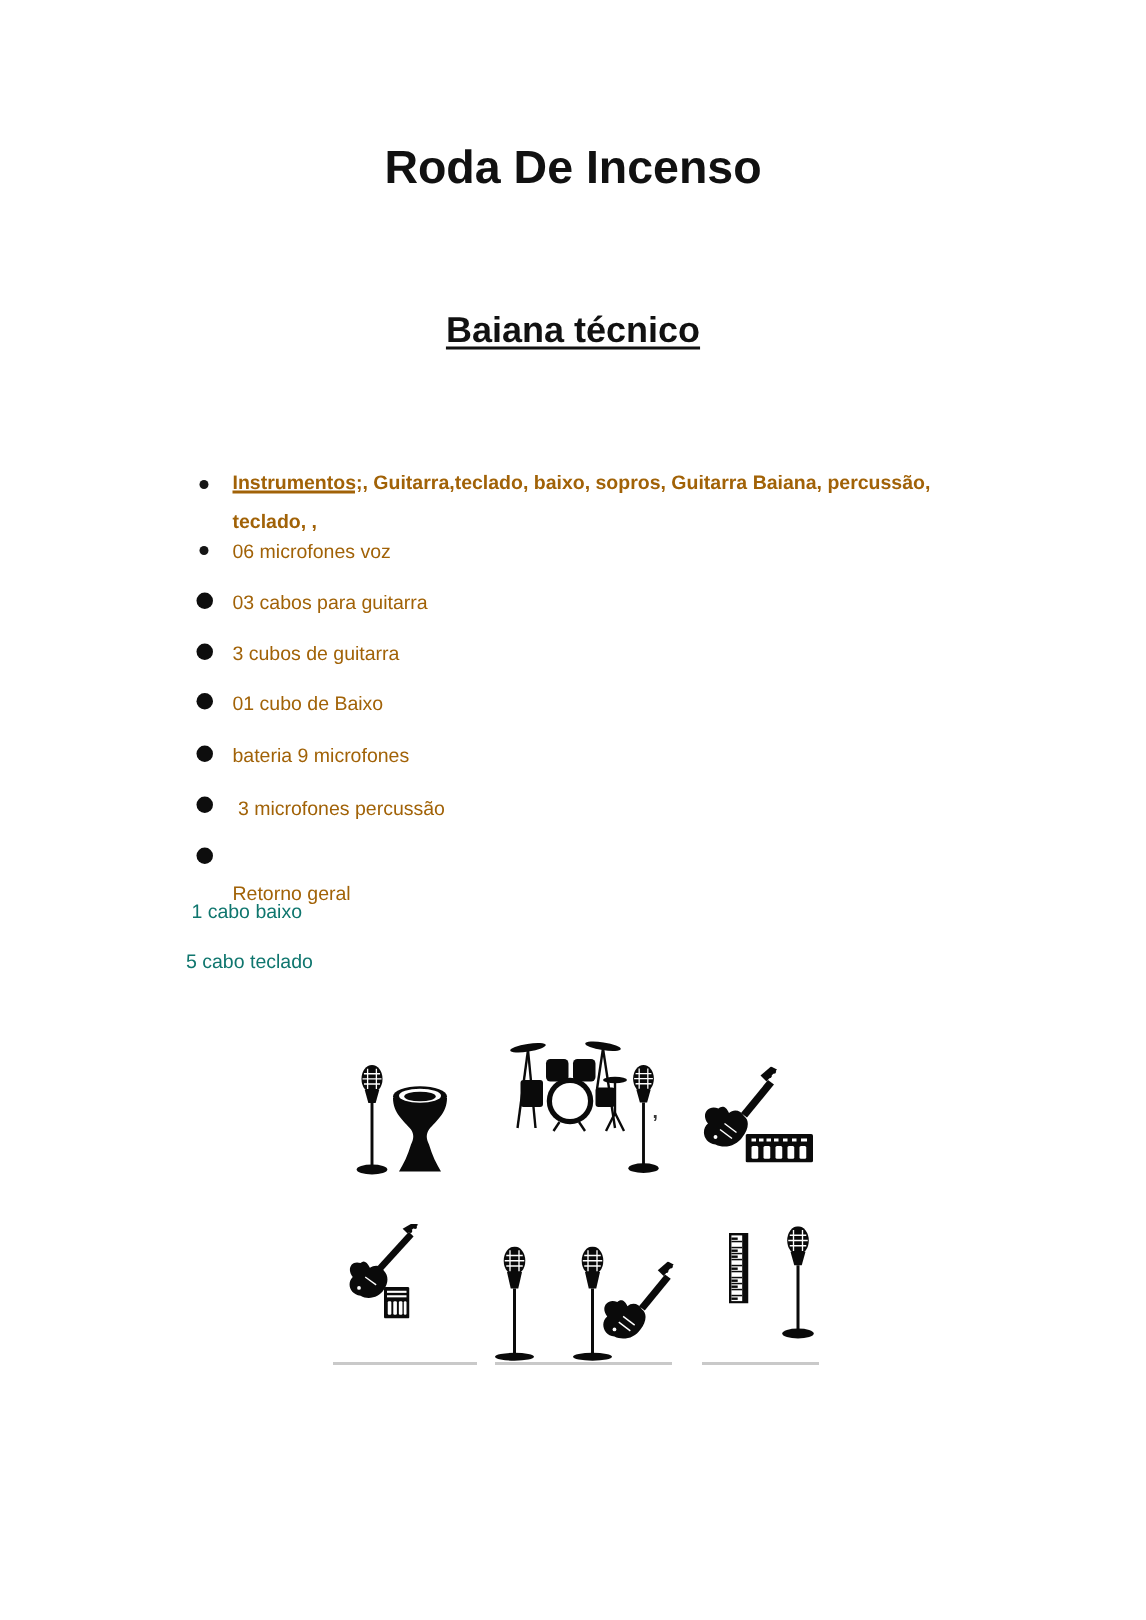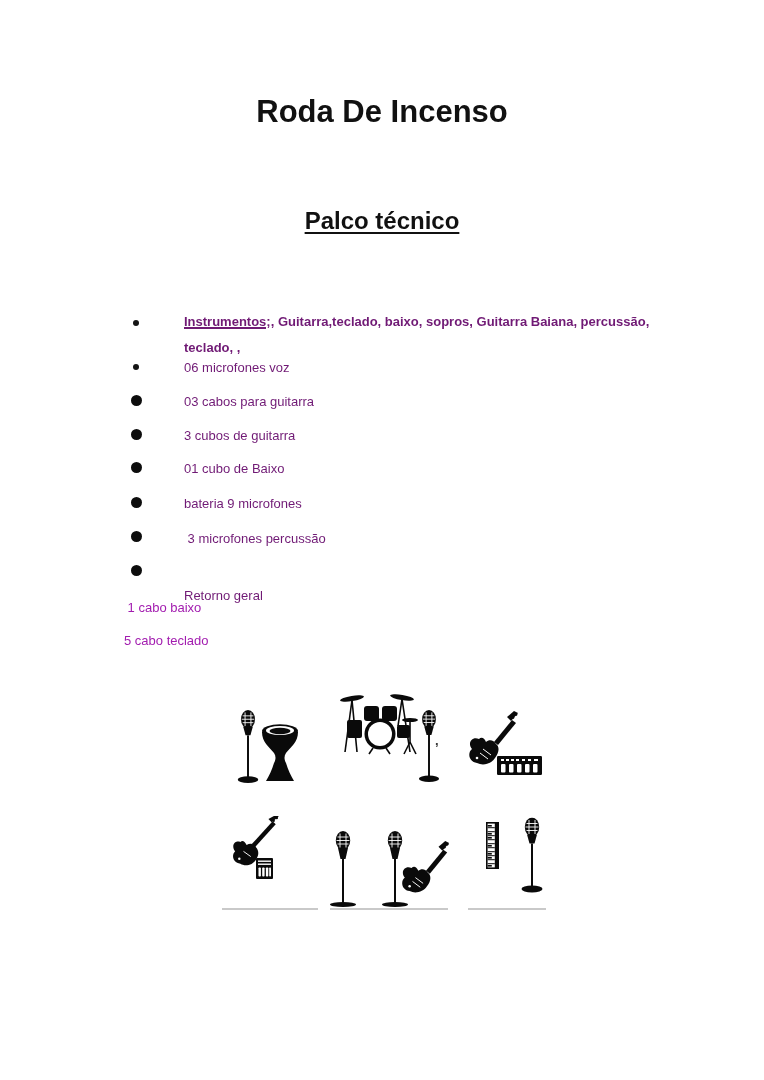--- a/index.html
+++ b/index.html
@@ -9,44 +9,44 @@
   }
   .doc-title{
     position:absolute;top:94px;left:0;width:100%;text-align:center;
     font-size:31px;font-weight:bold;color:#111;
   }
   .doc-subtitle{
     position:absolute;top:207px;left:0;width:100%;text-align:center;
     font-size:24px;font-weight:bold;color:#111;
     text-decoration:underline;text-decoration-thickness:2px;text-underline-offset:3px;
   }
-  .row{position:absolute;left:155px;font-size:13px;line-height:16px;white-space:pre;color:#701a75;margin-left:29px;}
+  .row{position:absolute;left:155px;font-size:13px;line-height:16px;white-space:pre;color:#a16207;}
   .row .lead{font-weight:bold;text-decoration:underline;text-decoration-thickness:1.5px;}
   .row .rest{font-weight:bold;}
   .row.bold{font-weight:bold;}
-  .plain{position:absolute;left:124px;font-size:13px;line-height:16px;white-space:pre;color:#a21caf;}
+  .plain{position:absolute;left:124px;font-size:13px;line-height:16px;white-space:pre;color:#0f766e;}
   .bullet-s{position:absolute;left:133px;width:6px;height:6px;border-radius:50%;background:#151515;}
   .bullet-l{position:absolute;left:131px;width:11px;height:11px;border-radius:50%;background:#0d0d0d;}
   .stage-map{position:absolute;left:0;top:0;width:764px;height:1080px;}
   .icon{position:absolute;}
   .stage-line{position:absolute;height:1.5px;background:#c9c9c9;}
   .stray{position:absolute;font-size:13px;color:#3a3a3a;font-weight:bold;}
   .map-heading{
     position:absolute;top:931px;left:0;width:100%;text-align:center;
     font-family:"Liberation Serif", serif;font-weight:bold;font-size:29px;
     letter-spacing:-0.5px;color:#0e0e0e;
   }
 </style>
 </head>
 <body>
 
 <div class="page">
 
   <div class="doc-title">Roda De Incenso</div>
-  <div class="doc-subtitle">Palco técnico</div>
+  <div class="doc-subtitle">Baiana técnico</div>
 
   <span class="bullet-s" style="top:320px"></span>
   <div class="row" style="top:314px"><span class="lead">Instrumentos;,</span><span class="rest"> Guitarra,teclado, baixo, sopros, Guitarra Baiana, percussão,</span></div>
   <div class="row bold" style="top:340px">teclado, ,</div>
 
   <span class="bullet-s" style="top:364px"></span>
   <div class="row" style="top:360px">06 microfones voz</div>
 
   <span class="bullet-l" style="top:395px"></span>
   <div class="row" style="top:394px">03 cabos para guitarra</div>

